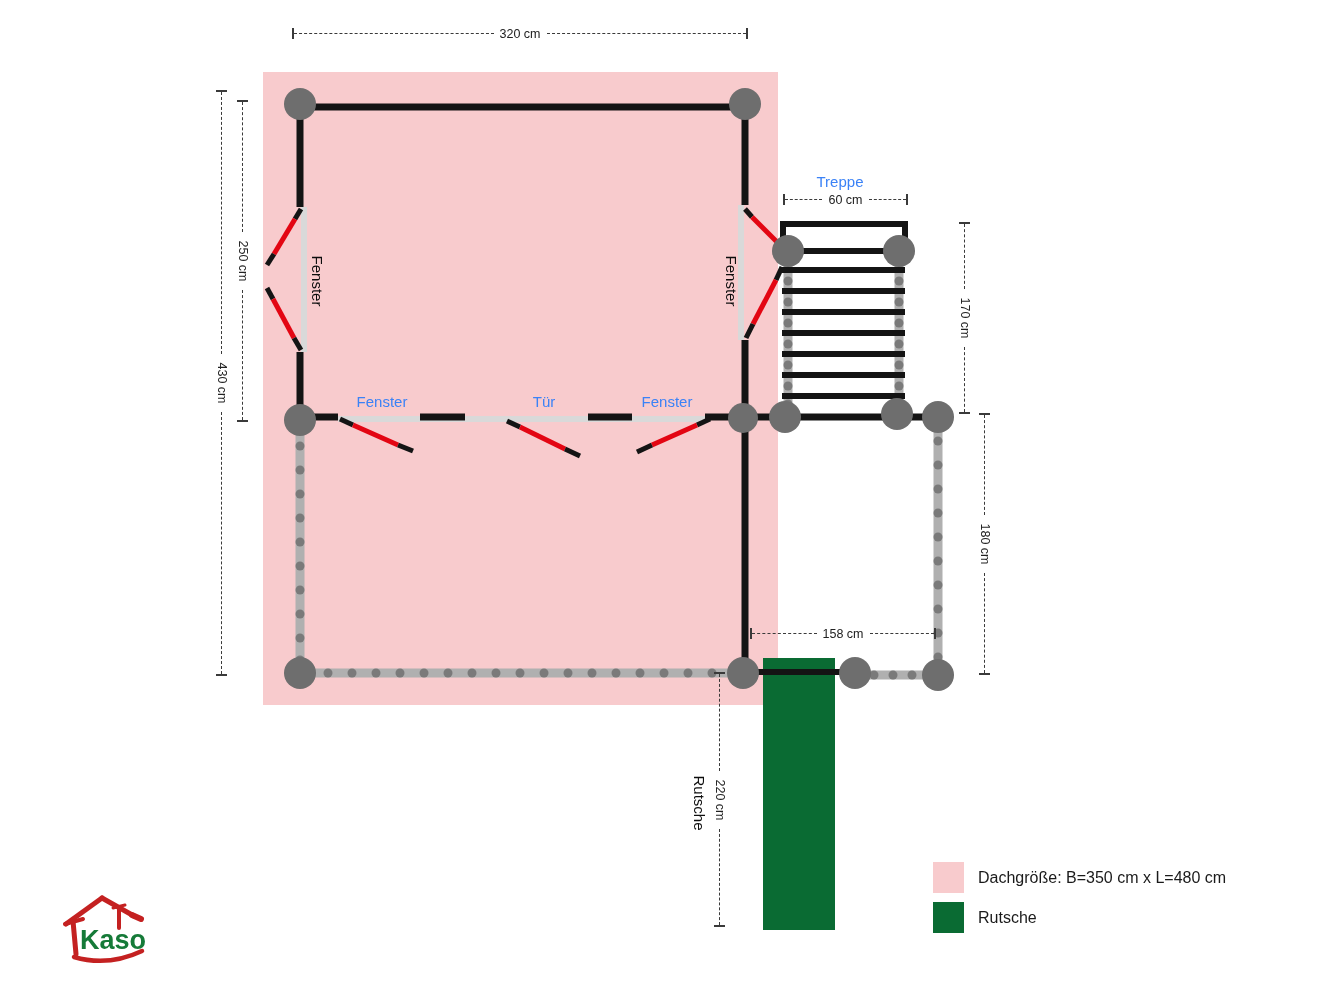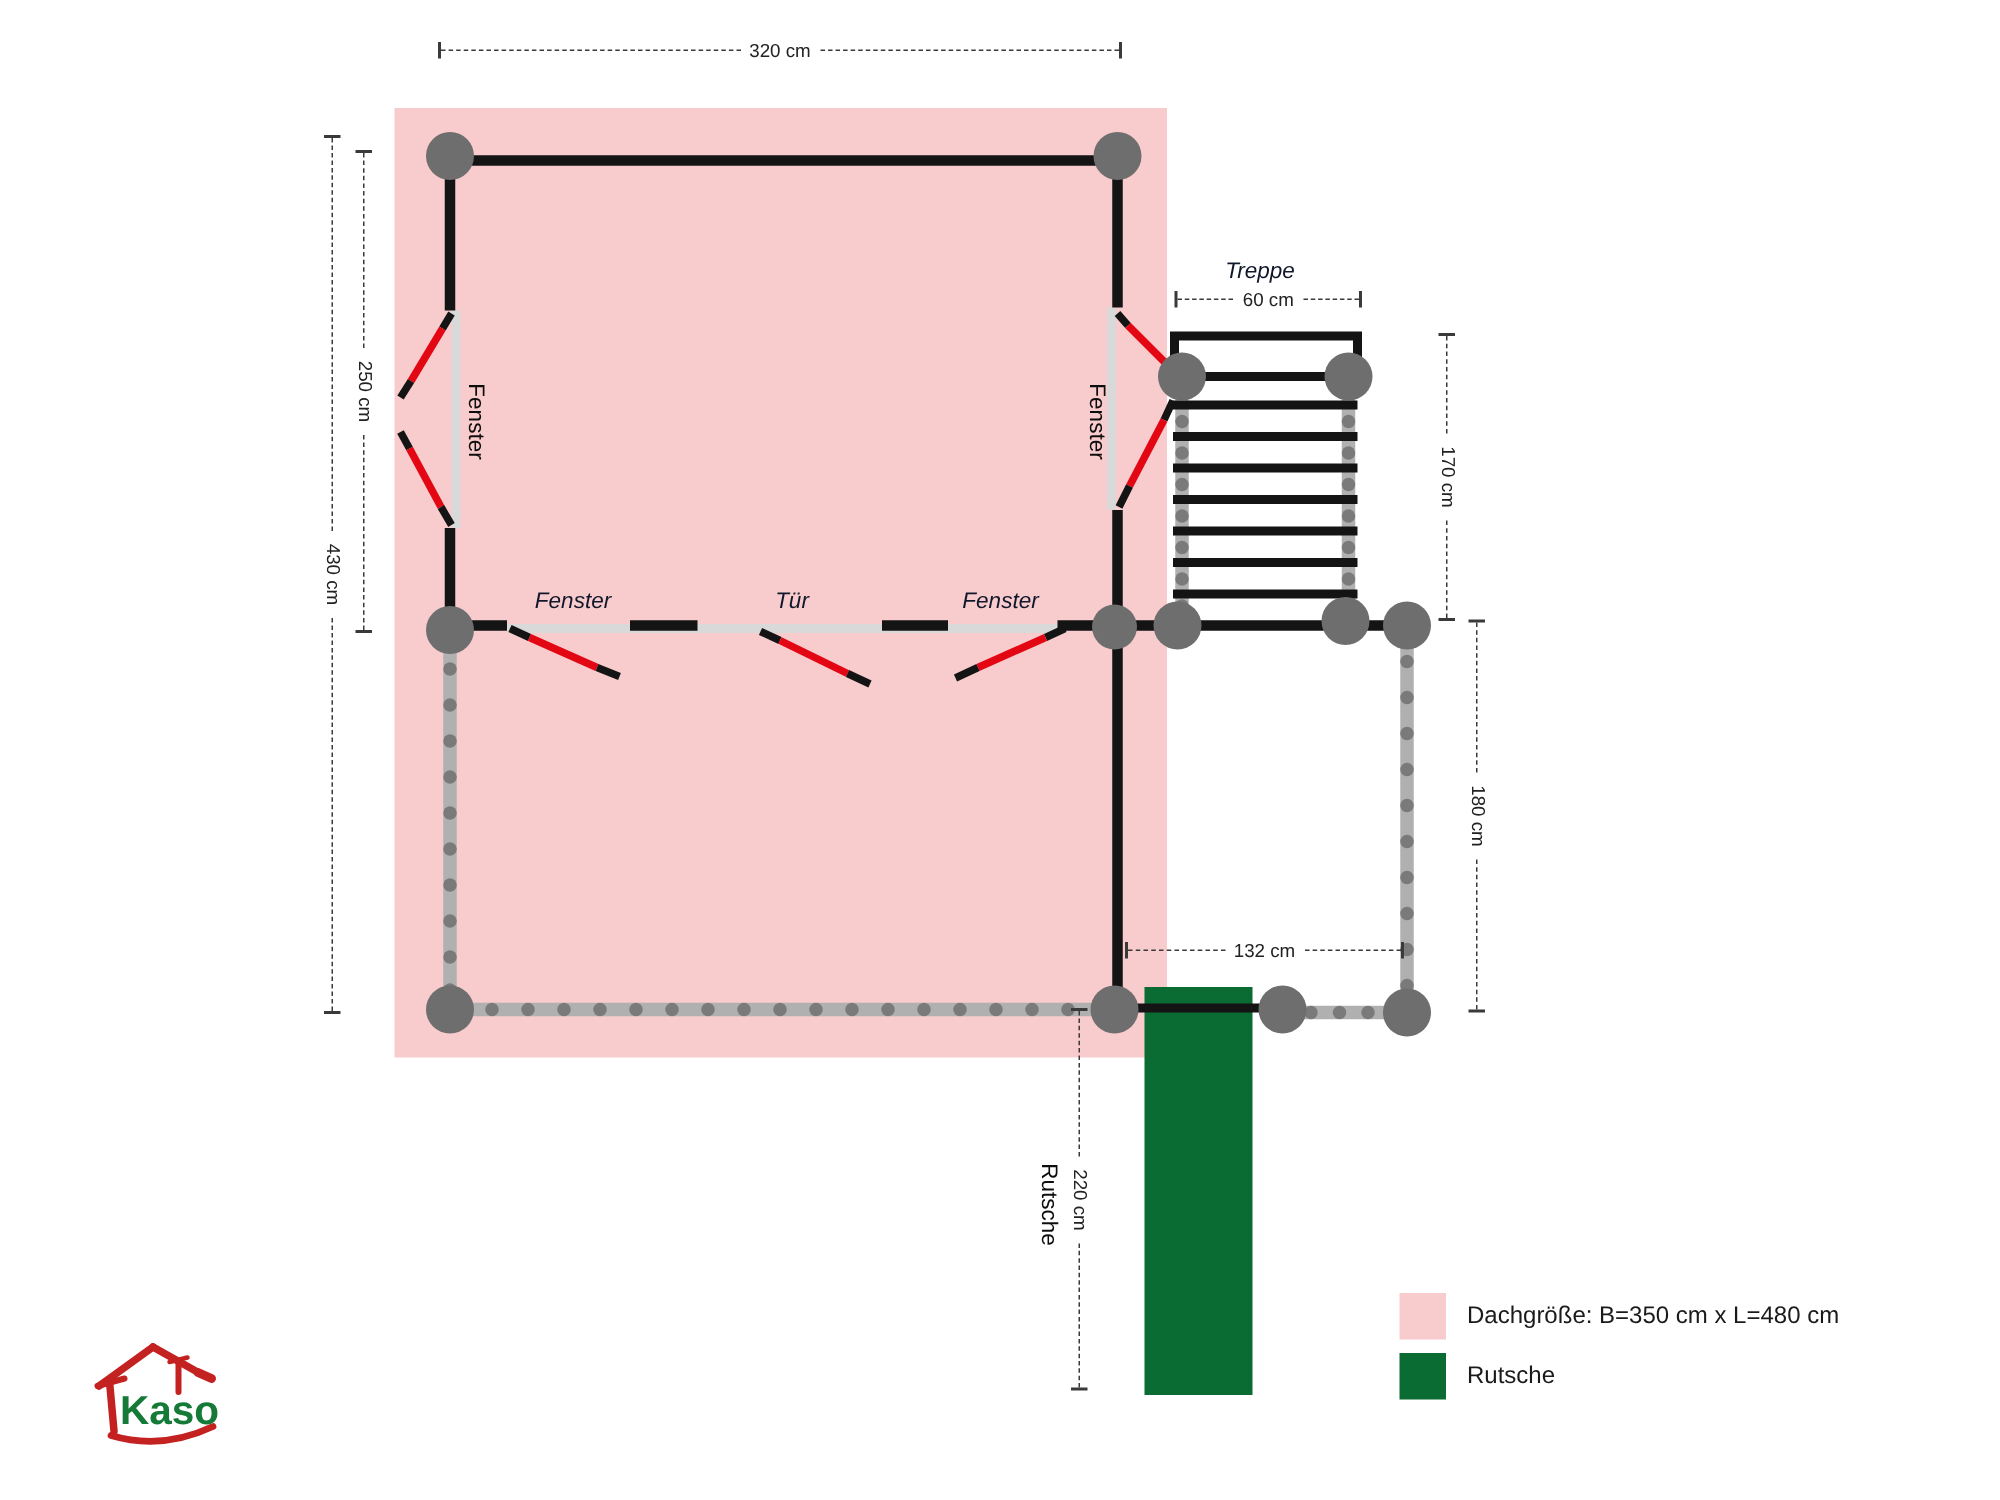--- a/index.html
+++ b/index.html
@@ -18,21 +18,21 @@
   .dim.h .tick{width:2px;height:11px;background:#3a3a3a;}
   .dim.h .dash{flex:1;height:0;border-top:1px dashed #3a3a3a;}
   .dim.h .lbl{padding:0 6px;}
   .dim.v{flex-direction:column;width:13px;}
   .dim.v .tick{height:2px;width:11px;background:#3a3a3a;}
   .dim.v .dash{flex:1;width:0;border-left:1px dashed #3a3a3a;}
   .dim.v .lblbox{position:relative;height:58px;width:13px;}
   .dim.v .lblbox .lbl{position:absolute;left:50%;top:50%;transform:translate(-50%,-50%) rotate(90deg);}
 
   
-  .hlabel{position:absolute;transform:translate(-50%,-50%);font-size:15px;white-space:nowrap;color:#0f172a;font-style:italic;}
+  .hlabel{position:absolute;transform:translate(-50%,-50%);font-size:15px;white-space:nowrap;color:#3b82f6;}
   .vlabel{position:absolute;transform:translate(-50%,-50%) rotate(90deg);font-size:15px;white-space:nowrap;color:#0d0d0d;}
 
   
   .legend-row{position:absolute;display:flex;align-items:center;}
   .legend-swatch{width:31px;height:31px;margin-right:14px;flex:0 0 auto;}
   .legend-label{font-size:16px;color:#1a1a1a;}
 
   
   #footer-title{position:absolute;left:166px;top:933px;font-size:16px;color:#1a1a1a;letter-spacing:.2px;}
   #footer-title .sep{color:#cc0000;font-weight:bold;padding:0 6px;}
@@ -211,21 +211,21 @@
   <div class="dim h" style="left:783px;top:193px;width:125px">
     <i class="tick"></i>
       <i class="dash"></i>
       <span class="lbl">60 cm</span>
       <i class="dash"></i>
       <i class="tick"></i>
   </div>
   <div class="dim h" style="left:750px;top:627px;width:186px">
     <i class="tick"></i>
       <i class="dash"></i>
-      <span class="lbl">132 cm</span>
+      <span class="lbl">158 cm</span>
       <i class="dash"></i>
       <i class="tick"></i>
   </div>
   <div class="dim v" style="left:236px;top:100px;height:322px">
     <i class="tick"></i>
       <i class="dash"></i>
       <span class="lblbox">
         <span class="lbl">250 cm</span>
       </span>
       <i class="dash"></i>
@@ -265,21 +265,21 @@
         <span class="lbl">220 cm</span>
       </span>
       <i class="dash"></i>
       <i class="tick"></i>
   </div>
 
   <div class="hlabel" style="left:840px;top:181px">Treppe</div>
   <div class="vlabel" style="left:317px;top:281px">Fenster</div>
   <div class="vlabel" style="left:731px;top:281px">Fenster</div>
   <div class="hlabel" style="left:382px;top:401px">Fenster</div>
-  <div class="hlabel" style="left:528px;top:401px">Tür</div>
+  <div class="hlabel" style="left:544px;top:401px">Tür</div>
   <div class="hlabel" style="left:667px;top:401px">Fenster</div>
   <div class="vlabel" style="left:699px;top:803px">Rutsche</div>
 
   <div class="legend-row" style="left:933px;top:862px">
     <span class="legend-swatch" style="background:#f8cbcd"></span>
     <span class="legend-label">Dachgröße: B=350 cm x L=480 cm</span>
   </div>
   <div class="legend-row" style="left:933px;top:902px">
     <span class="legend-swatch" style="background:#0a6b33"></span>
     <span class="legend-label">Rutsche</span>

